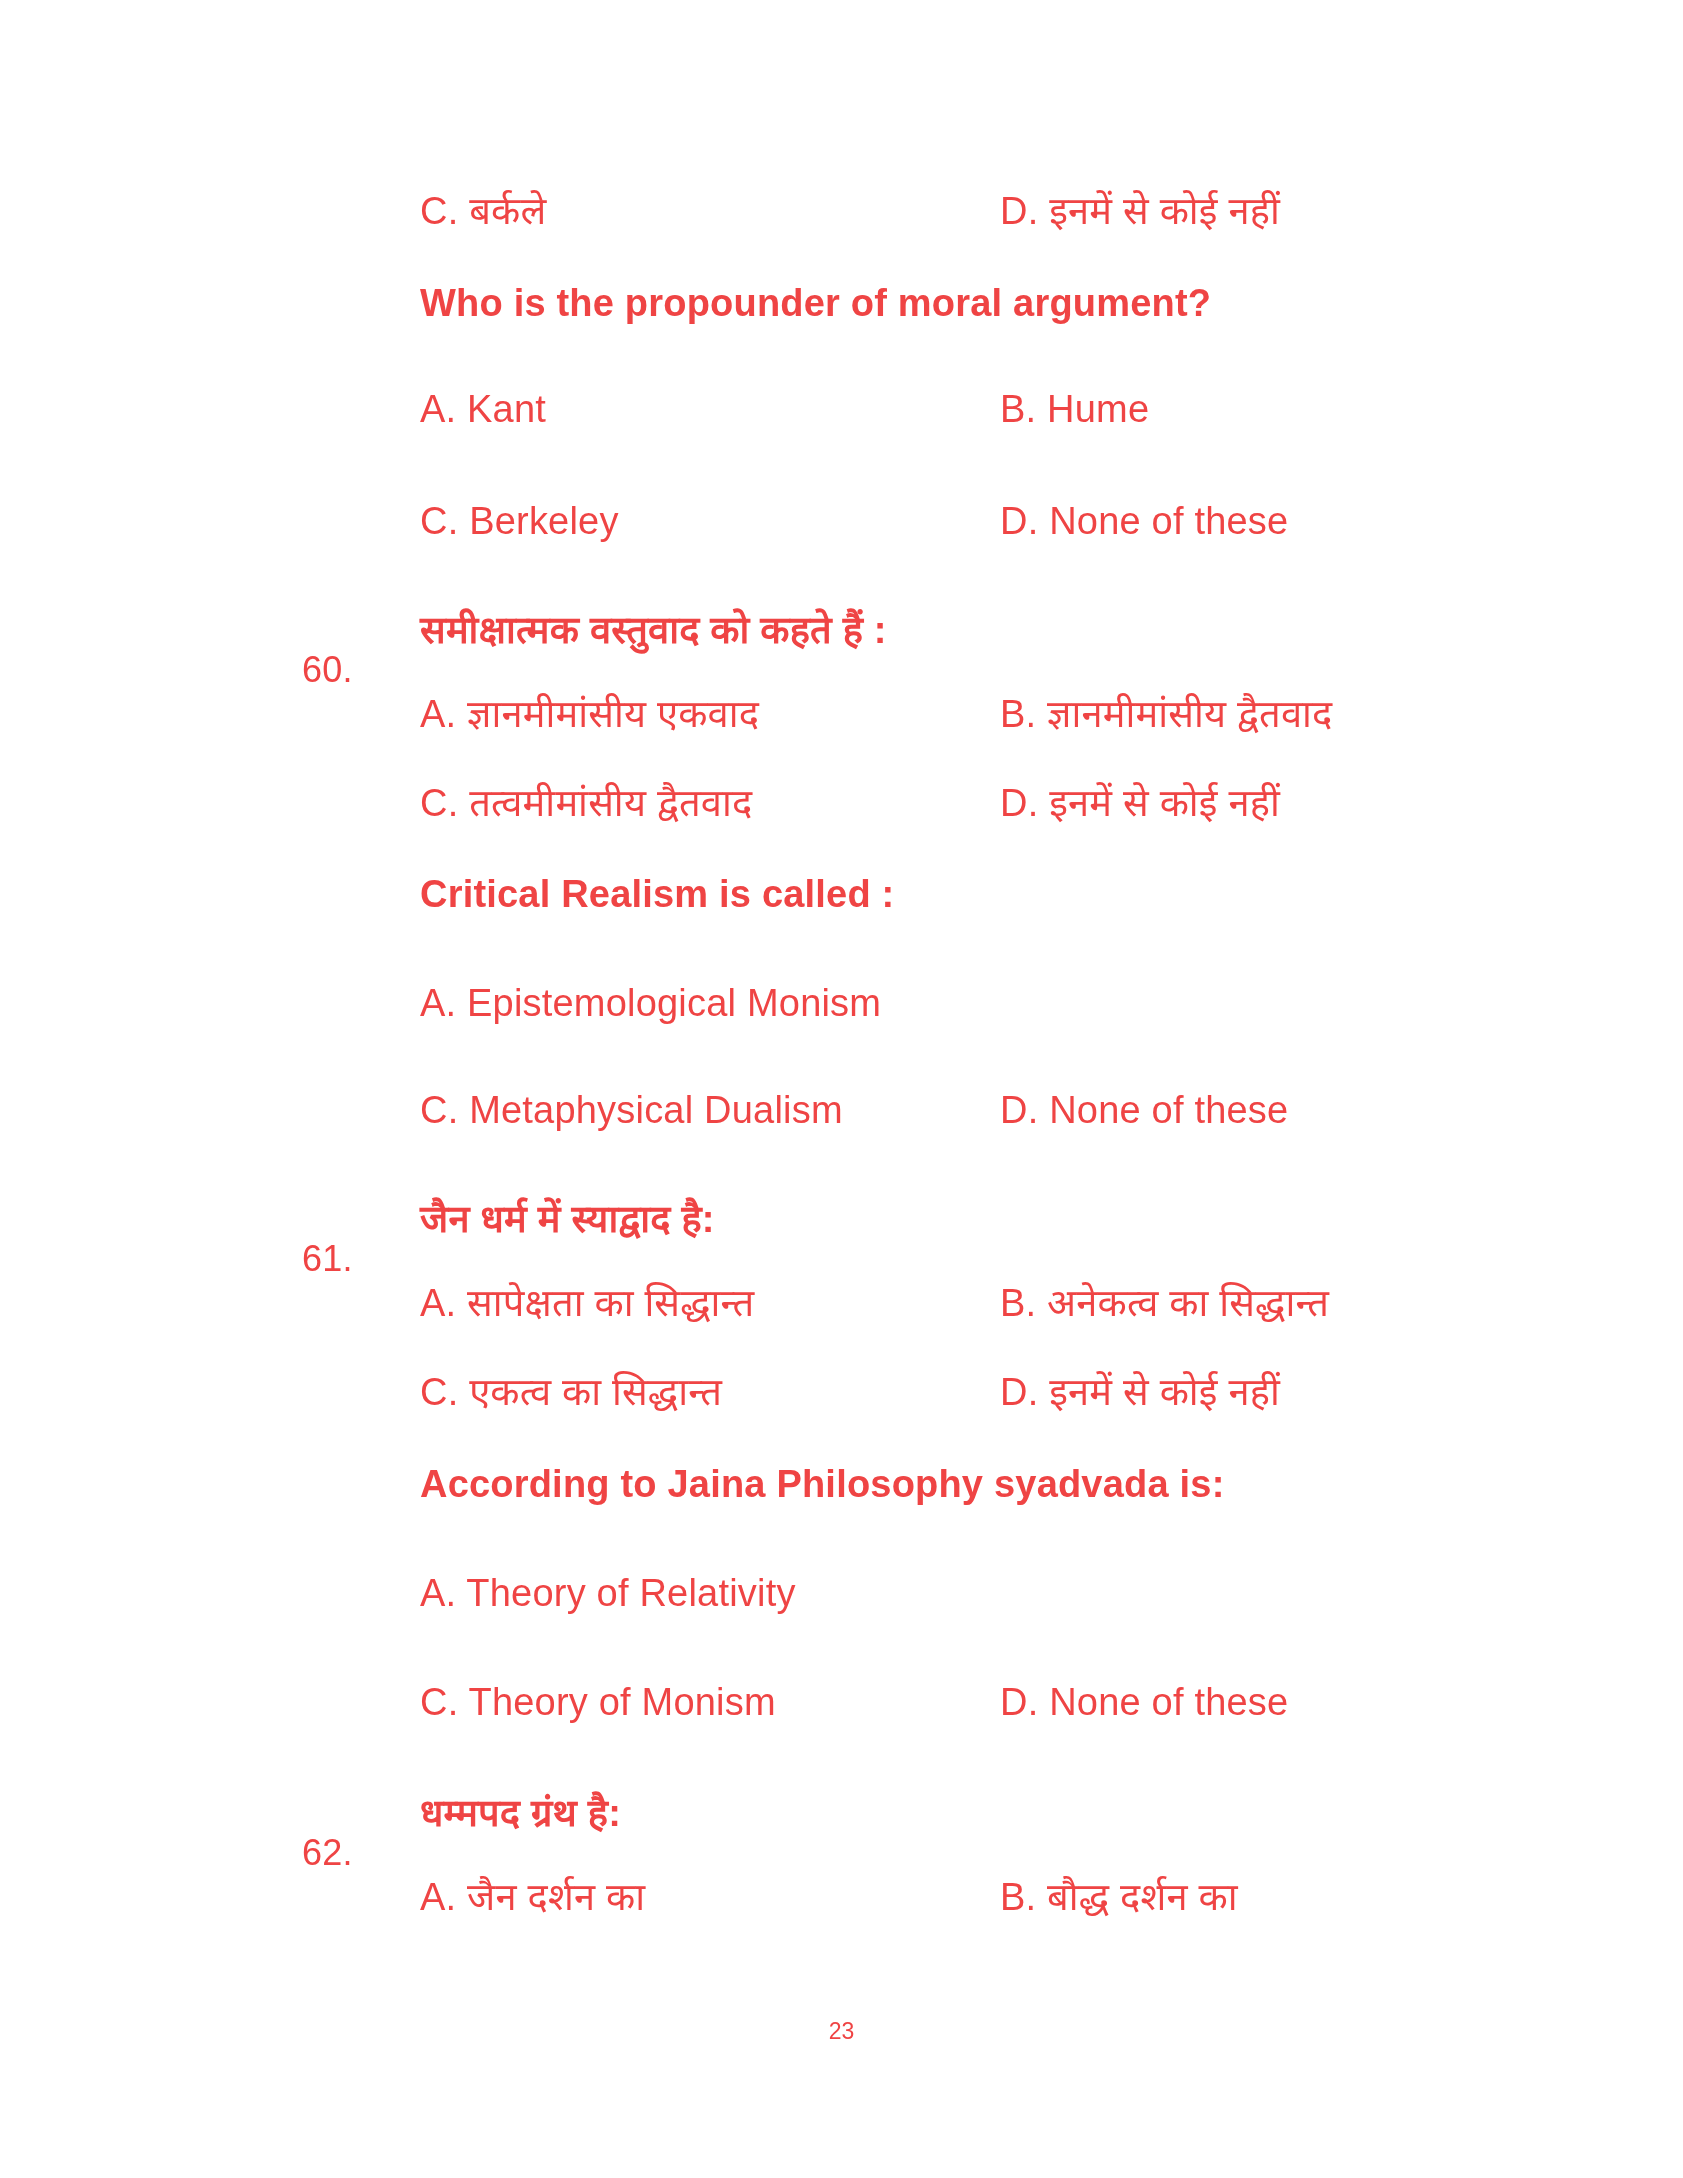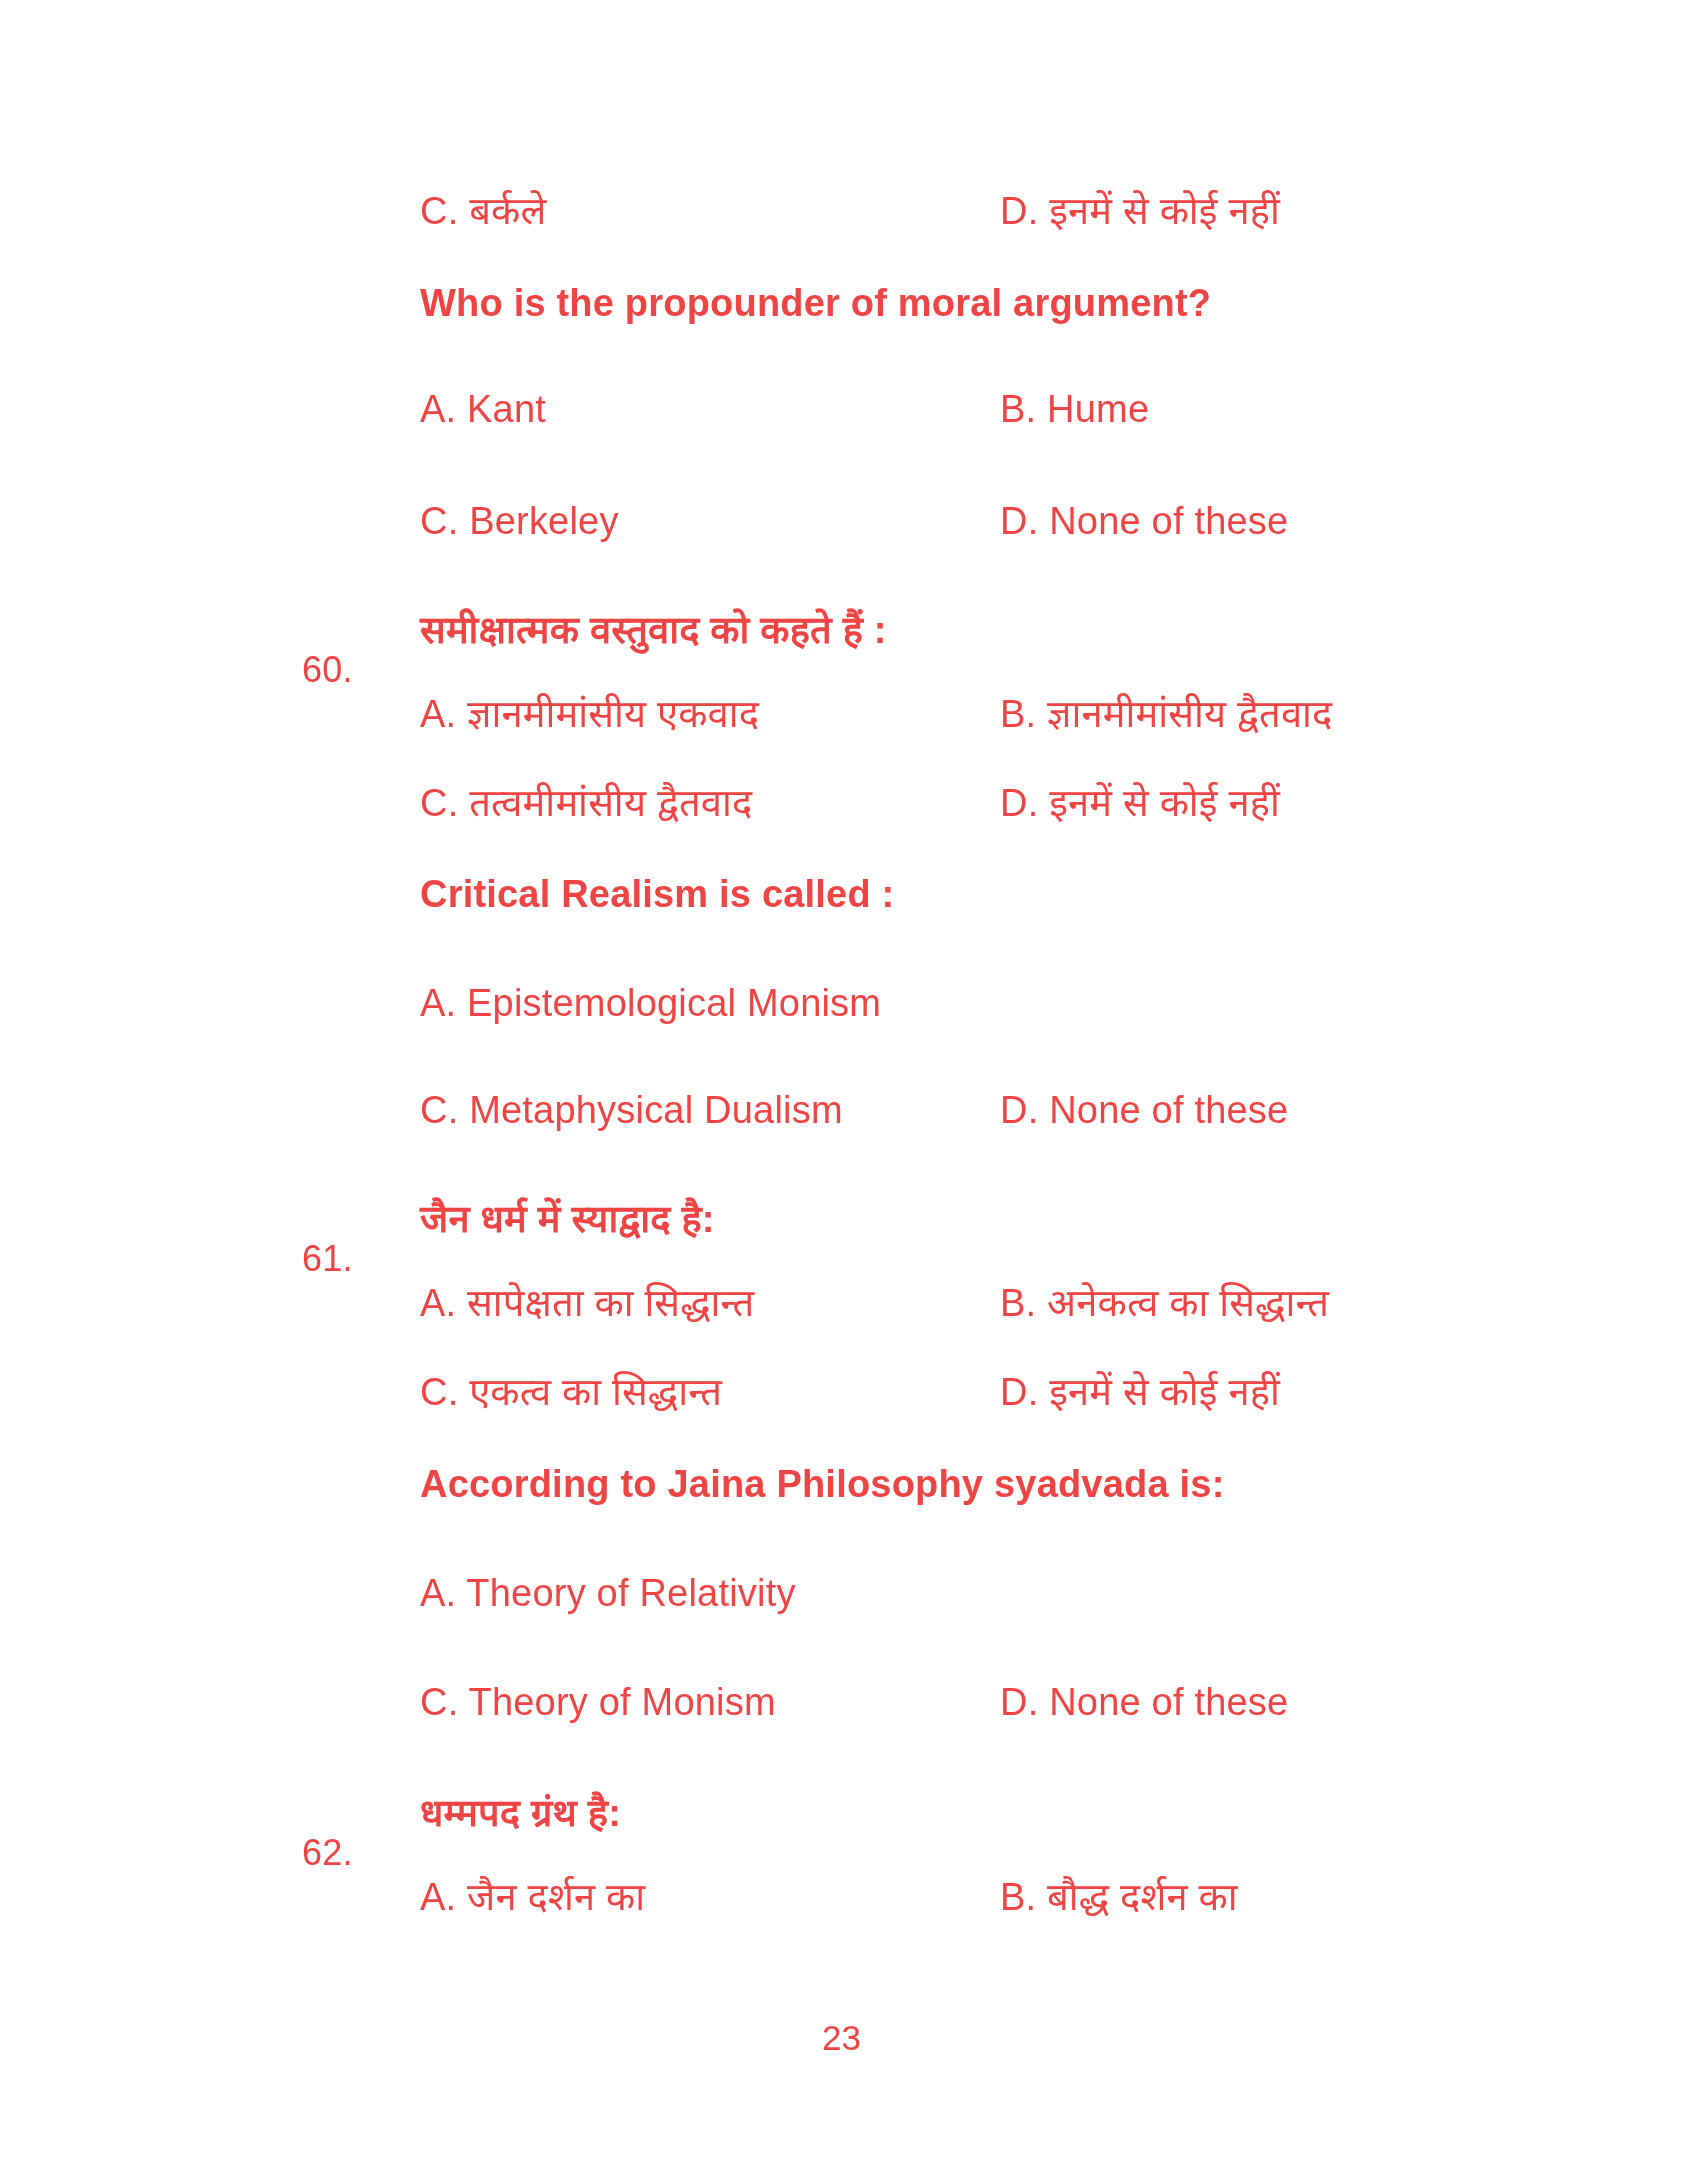--- a/index.html
+++ b/index.html
@@ -25,21 +25,21 @@
   }
   .colA { left: 420px; }
   .colB { left: 1000px; }
   .qnum { left: 302px; font-size: 36px; margin-top: 35px; }
   .qtext { left: 420px; font-weight: bold; }
   .footer {
     position: absolute;
     left: 0;
     width: 1683px;
     text-align: center;
-    font-size: 35px;
+    font-size: 23px;
   }
 </style>
 </head>
 <body>
 
 <div class="page">
 
   <div class="t colA" style="top:190px">C. बर्कले</div>
   <div class="t colB" style="top:190px">D. इनमें से कोई नहीं</div>
 

